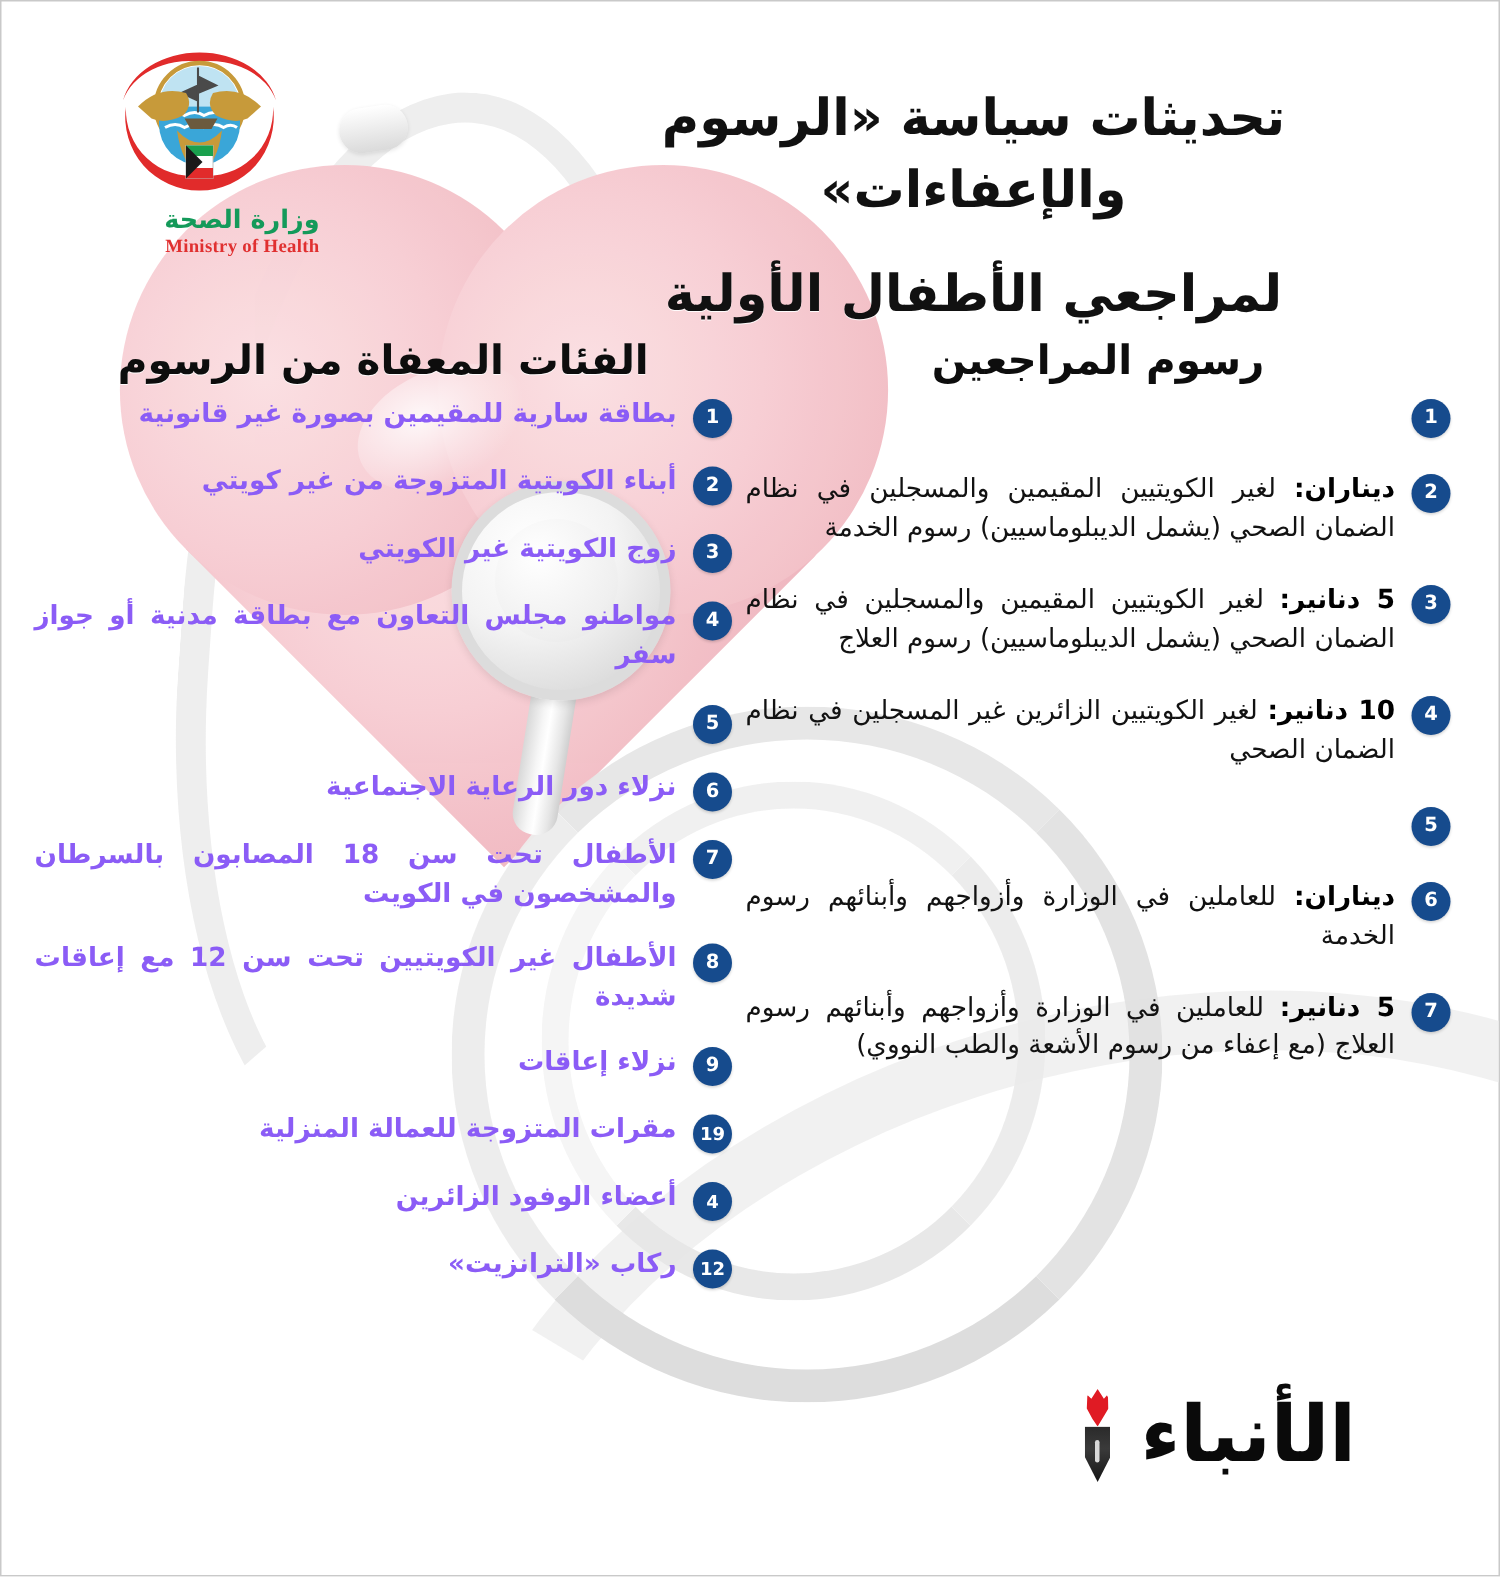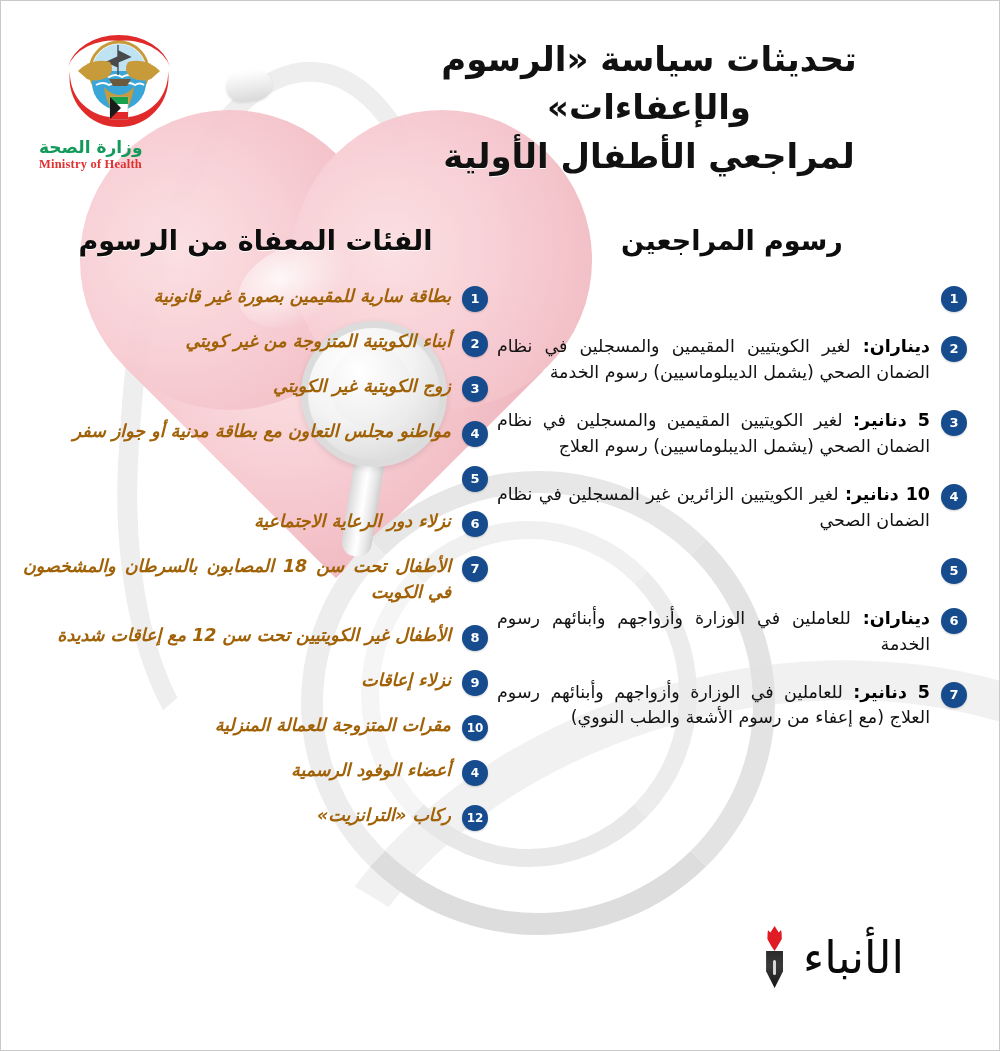--- a/index.html
+++ b/index.html
@@ -134,23 +134,23 @@
     width: 900px; height: 620px;
     border-radius: 50%;
     border: 40px solid transparent;
     border-top-color: rgba(240,240,240,.9);
     transform: rotate(-14deg);
   }
 
   
   .logo-block {
     position: absolute;
-    left: 38px; top: 26px;
+    left: 52px; top: 26px;
     width: 160px;
-    text-align: left;
+    text-align: right;
     z-index: 4;
   }
   .logo-emblem { position: relative; width: 118px; height: 108px; margin: 0 auto; }
   .logo-ar {
     margin-top: 2px;
     font-size: 17px;
     font-weight: bold;
     color: #149a5a;
     letter-spacing: .5px;
   }
@@ -170,37 +170,38 @@
     text-align: center;
     z-index: 5;
   }
   .title-line {
     font-size: 34px;
     font-weight: bold;
     color: #111111;
     line-height: 1.42;
     letter-spacing: -.3px;
     text-shadow: 0 1px 0 rgba(255,255,255,.9);
+    margin-top: 20px;
   }
 
   
   .col {
     position: absolute;
     top: 202px;
     z-index: 3;
   }
   .col-right { right: 32px; width: 470px; }
   .col-left  { left: 22px;  width: 465px; }
 
   .col-head {
     font-size: 27px;
     font-weight: bold;
     color: #0d0d0d;
     text-align: center;
-    margin-bottom: 28px;
+    margin-bottom: 8px;
     text-shadow: 0 1px 0 rgba(255,255,255,.85);
   }
 
   ol.items {
     list-style: none;
     margin: 0;
     padding: 0;
   }
   ol.items li {
     display: flex;
@@ -223,39 +224,39 @@
   }
   .badge.wide { font-size: 12px; }
   .item-text {
     flex: 1 1 auto;
     font-size: 17.5px;
     line-height: 1.48;
     text-align: justify;
     text-align-last: right;
   }
   .col-right .item-text { color: #121212; }
-  .col-left  .item-text { color: #a16207; font-weight: bold; font-style: italic; }
+  .col-left  .item-text { color: #8b5cf6; font-weight: bold; }
   .amount { font-weight: bold; color: #000000; }
 
   
   .col-right ol.items li { margin-bottom: 22px; }
   .col-left  ol.items li { margin-bottom: 17px; }
 
   
   .anba {
     position: absolute;
     right: 95px; bottom: 62px;
     display: flex;
     align-items: center;
     gap: 14px;
     z-index: 5;
   }
   .anba-word {
-    font-size: 45px;
-    font-weight: normal;
+    font-size: 52px;
+    font-weight: bold;
     color: #0a0a0a;
     letter-spacing: -1px;
     line-height: 1;
   }
   .pen {
     position: relative;
     width: 30px; height: 62px;
   }
   .pen-flame {
     position: absolute;
@@ -393,26 +394,26 @@
         </li>
         <li>
           <span class="badge">8</span>
           <span class="item-text">الأطفال غير الكويتيين تحت سن 12 مع إعاقات شديدة</span>
         </li>
         <li>
           <span class="badge">9</span>
           <span class="item-text">نزلاء إعاقات</span>
         </li>
         <li>
-          <span class="badge wide">10</span>
+          <span class="badge wide">19</span>
           <span class="item-text">مقرات المتزوجة للعمالة المنزلية</span>
         </li>
         <li>
           <span class="badge wide">4</span>
-          <span class="item-text">أعضاء الوفود الرسمية</span>
+          <span class="item-text">أعضاء الوفود الزائرين</span>
         </li>
         <li>
           <span class="badge wide">12</span>
           <span class="item-text">ركاب «الترانزيت»</span>
         </li>
       </ol>
   </section>
 
   <div class="anba">
     <div class="anba-word">الأنباء</div>

